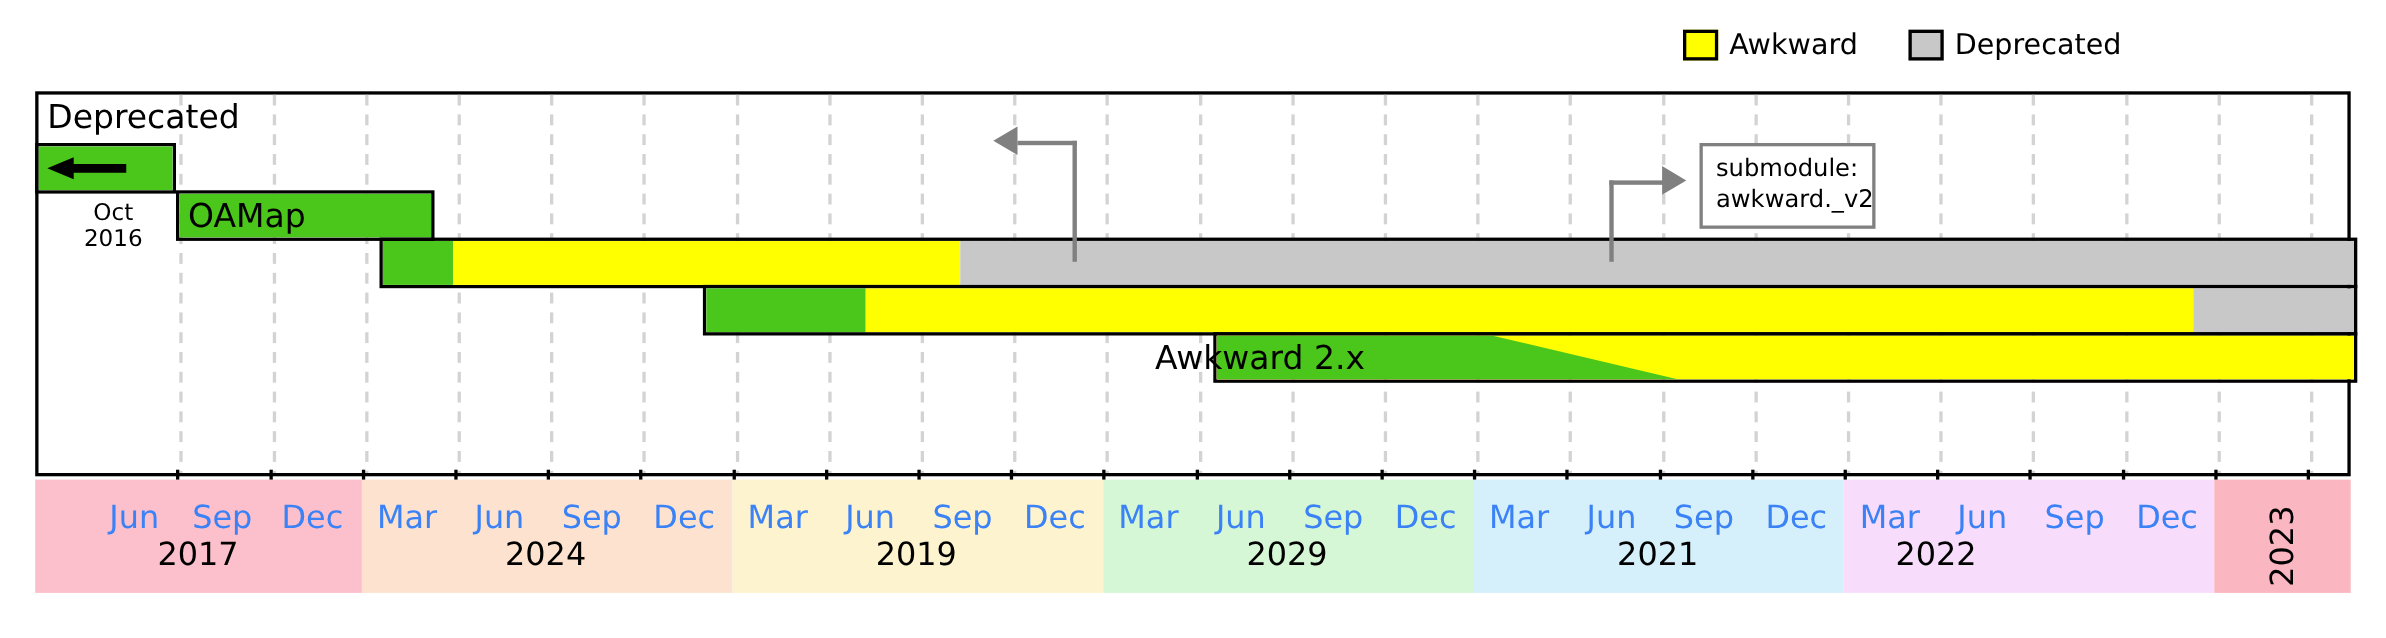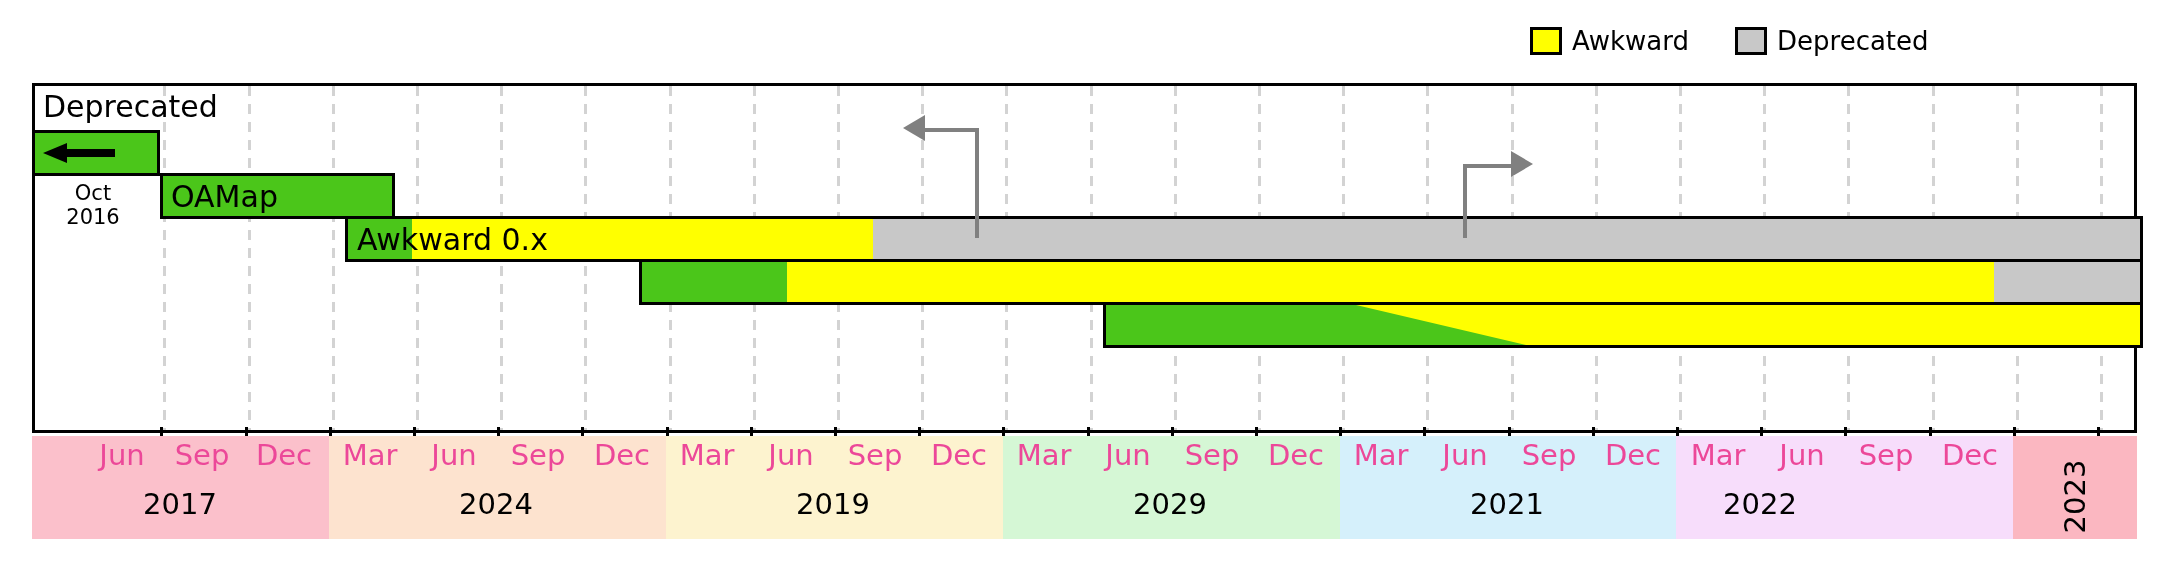--- a/index.html
+++ b/index.html
@@ -168,23 +168,23 @@
   }
   .tick {
     position: absolute;
     top: -9px;
     width: 3px;
     height: 9px;
     background: #000000;
   }
   .month-label {
     position: absolute;
-    top: 5px;
+    top: 20px;
     font-size: 29px;
-    color: #ec4899;
+    color: #3b82f6;
     transform: translateX(-50%);
     white-space: nowrap;
     line-height: 1;
   }
   .year-label {
     position: absolute;
     top: 54px;
     font-size: 29px;
     color: #000000;
     transform: translateX(-50%);
@@ -248,55 +248,57 @@
 
       <div class="row-label" style="left:8px; top:6px;">Deprecated</div>
 
       <div class="bar" style="left:-3px; top:44px; width:128px;">
         <div class="seg seg-dev" style="width:100%"></div>
         <svg class="bar-arrow" viewBox="0 0 72 22" preserveAspectRatio="none">
           <path d="M0 11 L24 1 L24 7 L72 7 L72 15 L24 15 L24 21 Z" fill="#000000"></path>
         </svg>
       </div>
 
-      <div class="small-label" style="left:10px; top:96px; width:96px;">Oct
+      <div class="small-label" style="left:20px; top:96px; width:96px;">Oct
 2016</div>
 
       <div class="bar" style="left:125px; top:87px; width:235px;">
         <div class="seg seg-dev" style="width:100%"></div>
       </div>
       <div class="row-label" style="left:136px; top:96px;">OAMap</div>
 
       <div class="bar" style="left:310px; top:130px; width:1798px;">
         <div class="seg seg-dev" style="width:64px"></div>
         <div class="seg seg-rel" style="width:463px"></div>
         <div class="seg seg-dep" style="width:1271px"></div>
       </div>
-      <div class="row-label" style="left:322px; top:139px;">Awkward 0.x</div>
 
       <div class="bar" style="left:604px; top:173px; width:1504px;">
         <div class="seg seg-dev" style="width:146px"></div>
         <div class="seg seg-rel" style="width:1211px"></div>
         <div class="seg seg-dep" style="width:147px"></div>
       </div>
 
       <div class="bar" style="left:1068px; top:216px; width:1040px;">
         <div class="seg seg-rel" style="width:100%"></div>
         <svg class="taper" viewBox="0 0 1040 40" preserveAspectRatio="none" style="left:0; width:1040px;">
           <path d="M0 0 L250 0 L420 40 L0 40 Z" fill="#4bc61a"></path>
         </svg>
       </div>
+      <div class="row-label" style="left:1015px; top:225px;">Awkward 2.x</div>
 
       <div class="leader leader-v" style="left:940px; top:42px; height:110px;"></div>
       <div class="leader leader-h" style="left:890px; top:42px; width:54px;"></div>
       <div class="leader-head head-left" style="left:868px; top:29px;"></div>
 
       <div class="leader leader-v" style="left:1428px; top:78px; height:74px;"></div>
       <div class="leader leader-h" style="left:1428px; top:78px; width:50px;"></div>
       <div class="leader-head head-right" style="left:1476px; top:65px;"></div>
+      <div class="anno-box" style="left:1510px; top:44px; width:160px;">submodule:
+awkward._v2</div>
 
     </div>
   </div>
 
   <div id="axis">
 
     <div class="year-band" style="left:0px;    width:297px;  background:#fbc0cb;"></div>
     <div class="year-band" style="left:297px;  width:337px;  background:#fde3cf;"></div>
     <div class="year-band" style="left:634px;  width:337px;  background:#fdf3cf;"></div>
     <div class="year-band" style="left:971px;  width:337px;  background:#d5f7d5;"></div>

